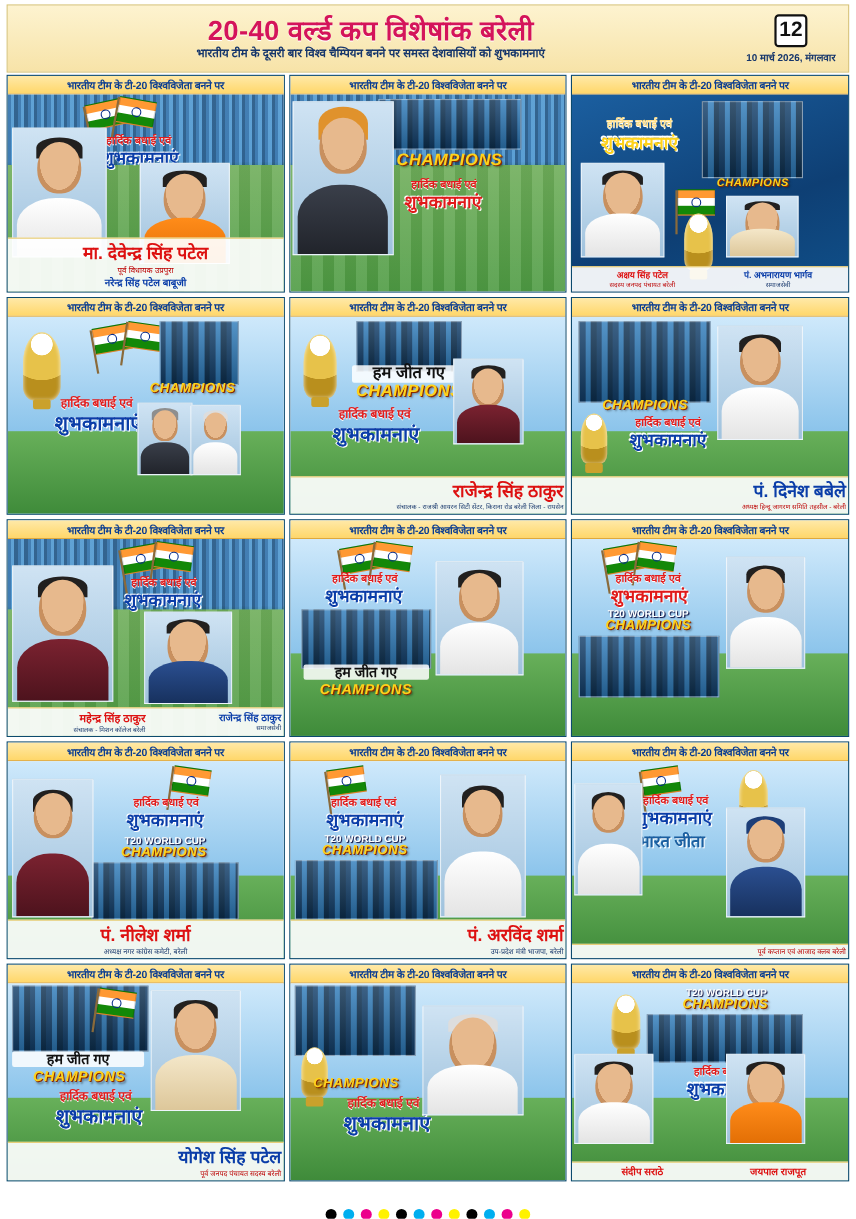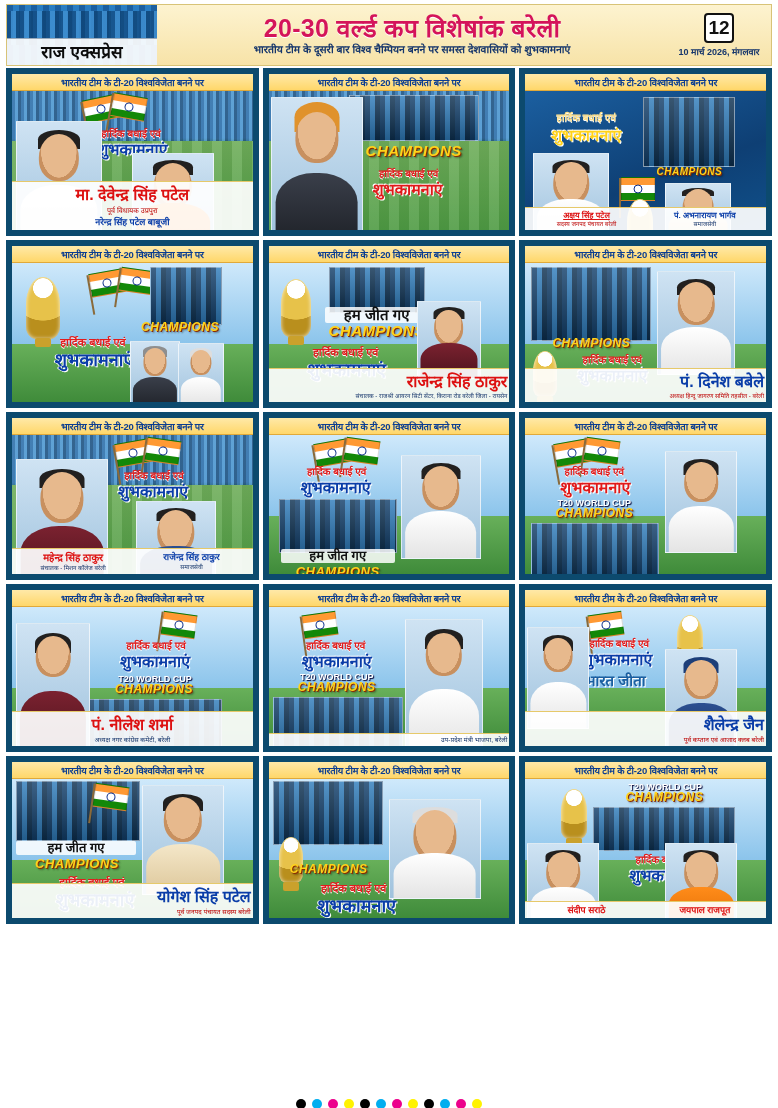--- a/index.html
+++ b/index.html
@@ -74,22 +74,22 @@
 
   
   .grid {
     display: grid;
     grid-template-columns: repeat(3, 1fr);
     gap: 4px;
     padding: 0 6px;
   }
   .ad {
     position: relative;
-    height: 168px;
-    border: 6px solid #0c4a6e;
+    height: 198px;
+    border: 1px solid #0c4a6e;
     background: #fff;
     overflow: hidden;
   }
   .ad .hdr {
     height: 17px;
     background: linear-gradient(180deg,#ffe9a8,#ffd76a);
     border-bottom: 1px solid #e0a93a;
     display: flex; align-items: center; justify-content: center;
     font-size: 9.5px; font-weight: 700; color: #0b3d91;
     white-space: nowrap; letter-spacing: -.2px;
@@ -244,27 +244,22 @@
     display: flex; align-items: center; justify-content: center; gap: 6px;
   }
   .dot { width: 10px; height: 10px; border-radius: 50%; }
 </style>
 </head>
 <body>
 
 <div class="page">
 
   <div class="masthead">
-    <div class="mast-left">
-      <div class="teamstrip"></div>
-      <div class="players"></div>
-      <div class="mast-logo">राज एक्सप्रेस</div>
-    </div>
     <div class="mast-center">
-      <div class="mast-title">20-30 वर्ल्ड कप  विशेषांक बरेली</div>
+      <div class="mast-title">20-40 वर्ल्ड कप  विशेषांक बरेली</div>
       <div class="mast-sub">भारतीय टीम के दूसरी बार विश्व चैम्पियन बनने पर समस्त देशवासियों को शुभकामनाएं</div>
     </div>
     <div class="mast-right">
       <div class="pagenum">12</div>
       <div class="mast-date">10 मार्च 2026, मंगलवार</div>
     </div>
   </div>
 
   <div class="grid">
 
@@ -327,21 +322,21 @@
           <div class="head"></div>
           <div class="torso t-white"></div>
         </div>
         <div class="person" style="left:140px;top:92px;width:66px;height:56px;">
           <div class="hair"></div>
           <div class="head"></div>
           <div class="torso t-cream"></div>
         </div>
         <div class="namebar" style="display:flex;">
           <div style="flex:1;">
-            <div class="name red" style="font-size:8px;text-decoration:underline;">अक्षय सिंह पटेल</div>
+            <div class="name red" style="font-size:8px;">अक्षय सिंह पटेल</div>
             <div class="desig" style="font-size:6px;">सदस्य जनपद पंचायत बरेली</div>
           </div>
           <div style="flex:1;">
             <div class="name blue" style="font-size:8px;">पं. अभनारायण भार्गव</div>
             <div class="desig b" style="font-size:6px;">समाजसेवी</div>
           </div>
         </div>
       </div>
     </div>
 
@@ -427,21 +422,21 @@
         <div class="person" style="left:4px;top:24px;width:92px;height:124px;">
           <div class="hair"></div>
           <div class="head"></div>
           <div class="torso t-maroon"></div>
         </div>
         <div class="person" style="left:124px;top:66px;width:80px;height:84px;">
           <div class="hair"></div>
           <div class="head"></div>
           <div class="torso t-blue"></div>
         </div>
-        <div class="namebar" style="display:flex;">
+        <div class="namebar" style="display:flex;text-align:right;">
           <div style="flex:1;">
             <div class="name red" style="font-size:10px;">महेन्द्र सिंह ठाकुर</div>
             <div class="desig b" style="font-size:6px;">संचालक - मिशन कॉलेज बरेली</div>
           </div>
           <div style="flex:1;">
             <div class="name blue" style="font-size:9px;">राजेन्द्र सिंह ठाकुर</div>
             <div class="desig b" style="font-size:6px;">समाजसेवी</div>
           </div>
         </div>
       </div>
@@ -520,20 +515,21 @@
         <div class="ol greet2" style="left:0;top:46px;width:136px;">शुभकामनाएं</div>
         <div class="ol worldcup" style="left:4px;top:66px;width:128px;">T20 WORLD CUP</div>
         <div class="ol champ" style="left:2px;top:74px;width:132px;font-size:12px;">CHAMPIONS</div>
         <div class="team" style="left:4px;top:90px;width:130px;height:54px;"></div>
         <div class="person" style="left:136px;top:12px;width:78px;height:130px;">
           <div class="hair"></div>
           <div class="head"></div>
           <div class="torso t-white"></div>
         </div>
         <div class="namebar" style="text-align:right;">
+          <div class="name red">पं. अरविंद शर्मा</div>
           <div class="desig b" style="font-size:6.5px;">उप-प्रदेश मंत्री भाजपा, बरेली</div>
         </div>
       </div>
     </div>
 
     <div class="ad">
       <div class="hdr">भारतीय टीम के टी-20 विश्वविजेता बनने पर</div>
       <div class="body">
         <div class="bg-sky"></div>
         <div class="bg-green"></div>
@@ -546,21 +542,20 @@
           <div class="hair"></div>
           <div class="head"></div>
           <div class="torso t-white"></div>
         </div>
         <div class="person" style="left:140px;top:42px;width:72px;height:100px;">
           <div class="hair" style="background:#1d3e78;"></div>
           <div class="head"></div>
           <div class="torso t-blue"></div>
         </div>
         <div class="namebar" style="text-align:right;">
-          <div class="name blue">शैलेन्द्र जैन</div>
           <div class="desig" style="font-size:6.5px;">पूर्व कप्तान एवं आजाद क्लब बरेली</div>
         </div>
       </div>
     </div>
 
     <div class="ad">
       <div class="hdr">भारतीय टीम के टी-20 विश्वविजेता बनने पर</div>
       <div class="body">
         <div class="bg-sky"></div>
         <div class="bg-green"></div>

